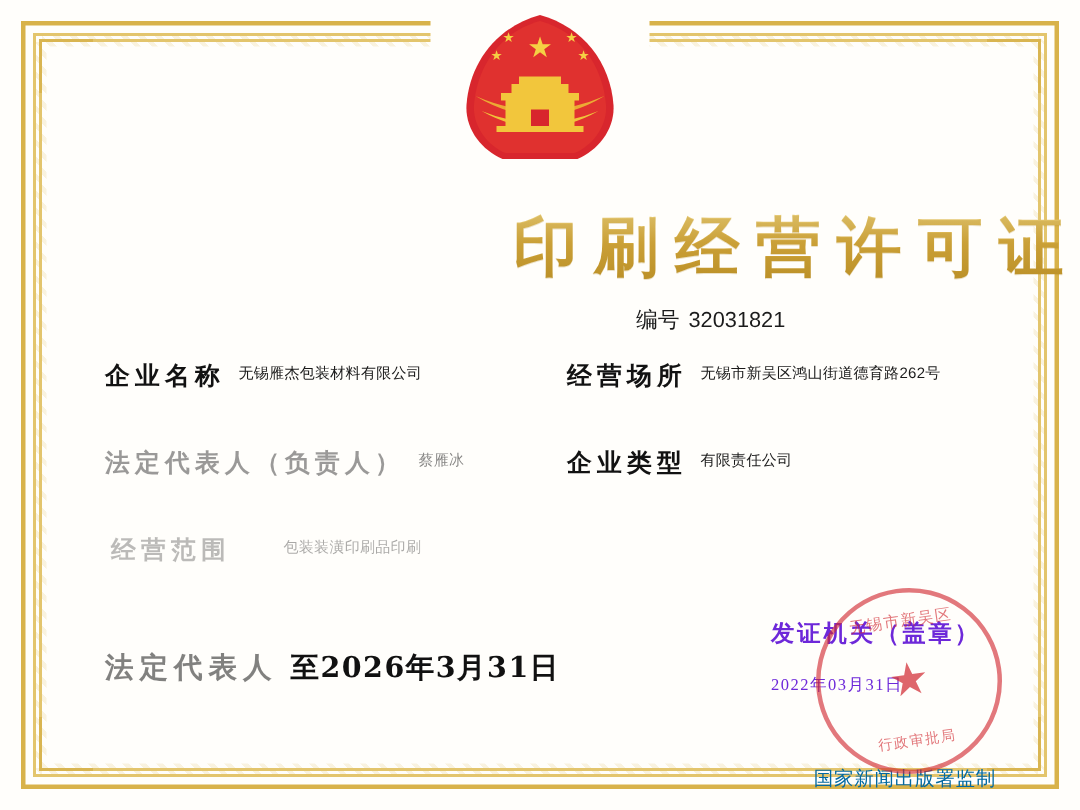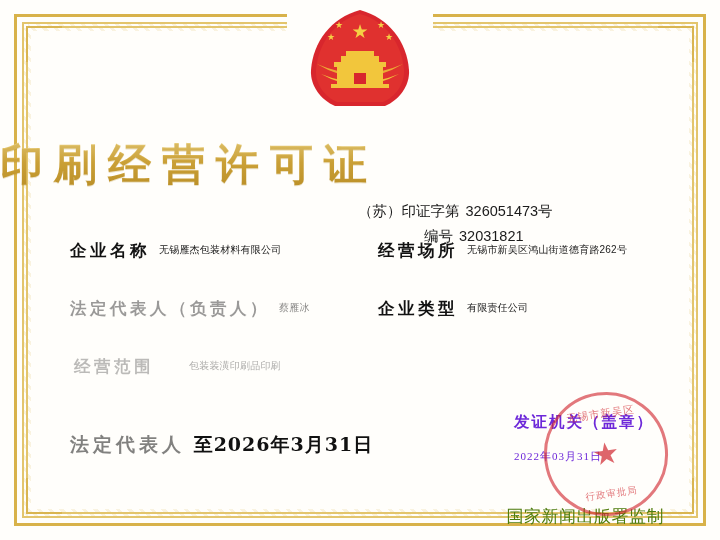--- a/index.html
+++ b/index.html
@@ -86,21 +86,21 @@
     height: 120px;
     background: #fffefb;
   }
 
   
   .title {
     position: absolute;
     left: 0;
     right: 0;
     top: 136px;
-    text-align: left;
+    text-align: right;
     font-size: 43px;
     letter-spacing: 11px;
     font-weight: bold;
     font-family: "DejaVu Serif", serif;
     color: #cfa63c;
     background: linear-gradient(180deg, #efd98d 0%, #d2a73c 45%, #b98c23 100%);
     -webkit-background-clip: text;
     background-clip: text;
     -webkit-text-fill-color: transparent;
     text-shadow: 0 1px 0 rgba(180,140,40,0.25);
@@ -240,22 +240,22 @@
     color: rgba(208,37,45,0.62);
     letter-spacing: 1px;
     font-family: "DejaVu Sans", sans-serif;
   }
 
   
   .footer {
     position: absolute;
     right: 56px;
     bottom: 12px;
-    font-size: 17px;
-    color: #4d7c0f;
+    font-size: 13px;
+    color: #0369a1;
     font-family: "Liberation Sans", sans-serif;
     letter-spacing: 0.5px;
   }
 </style>
 </head>
 <body>
 
 <div id="certificate">
 
   <div class="border-outer"></div>
@@ -292,24 +292,20 @@
         <text x="30" y="38" font-size="9" text-anchor="middle" font-family="DejaVu Sans, sans-serif">★</text>
         <text x="80" y="26" font-size="9" text-anchor="middle" font-family="DejaVu Sans, sans-serif">★</text>
         <text x="88" y="38" font-size="9" text-anchor="middle" font-family="DejaVu Sans, sans-serif">★</text>
       </g>
     </svg>
   </div>
 
   <div class="title">印刷经营许可证</div>
 
   <div class="cert-no">
-    <div class="row">
-      <span class="label">（苏）印证字第</span>
-      <span class="value">326051473号</span>
-    </div>
     <div class="row row2">
       <span class="label">编号</span>
       <span class="value">32031821</span>
     </div>
   </div>
 
   <div class="fields">
 
     <div class="field-row">
       <div class="field left">

